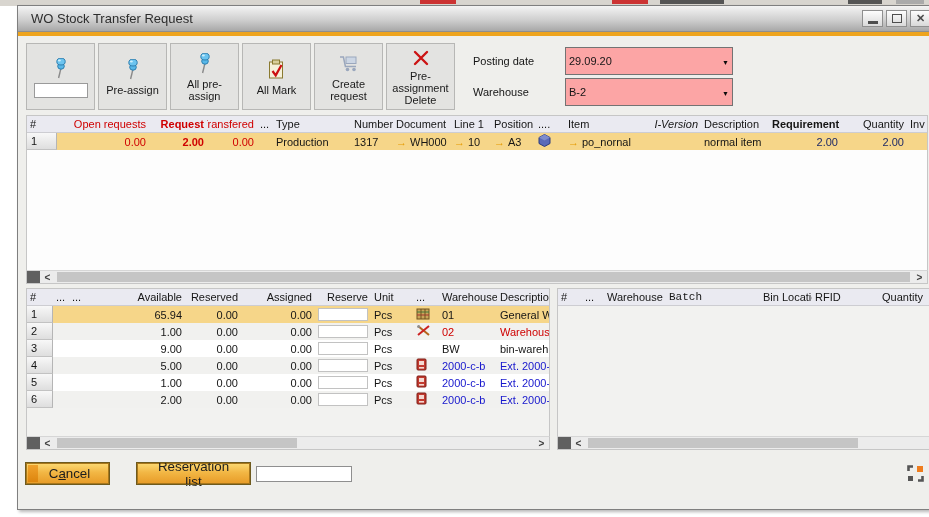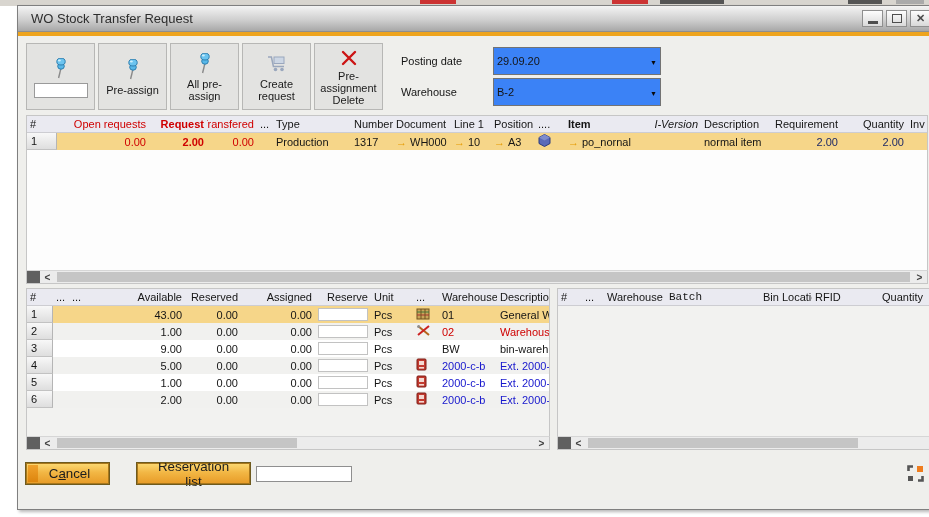--- a/index.html
+++ b/index.html
@@ -46,21 +46,21 @@
     display:flex; flex-direction:column; align-items:center; justify-content:center;
     text-align:center; line-height:12px; color:#1a1a1a;
   }
   .ticon { height:25px; display:flex; align-items:center; justify-content:center; margin-bottom:2px; }
   .tbtn input { width:54px; height:15px; border:1px solid #9a9a9a; background:#fff; }
 
   .form-area { margin-left:15px; padding-top:4px; }
   .frow { display:flex; align-items:center; margin-bottom:3px; }
   .flabel { width:92px; }
   .combo {
-    width:168px; height:28px; background:#3b82f6; border:1px solid #737373;
+    width:168px; height:28px; background:#fca5a5; border:1px solid #737373;
     display:flex; align-items:center; padding:12px 3px;
   }
   .combo-arrow { margin-left:auto; }
   .combo-arrow::before { content:"\25BC"; font-size:7px; color:#0a0a0a; }
   .info-row { margin-top:13px; }
   .info-input { width:302px; height:16px; border:1px solid #9a9a9a; background:#fff; }
 
   
   .grid { border:1px solid #c6c6c6; border-bottom:none; }
   .hrow {
@@ -178,20 +178,30 @@
               <line x1="7" y1="10" x2="4.6" y2="20" stroke="#8a8a8a" stroke-width="1.4"></line>
               <ellipse cx="7" cy="8.2" rx="3.3" ry="3" fill="#58b8e8" stroke="#2e7fb0"></ellipse>
               <ellipse cx="7" cy="3.6" rx="4.2" ry="3.4" fill="#6cc4ef" stroke="#2e7fb0"></ellipse>
               <ellipse cx="5.4" cy="2.5" rx="1.5" ry="1" fill="#cdeefb"></ellipse>
             </svg>
         </span>
         <span>All pre-assign</span>
       </div>
       <div class="tbtn">
         <span class="ticon">
+          <svg width="19" height="21" viewBox="0 0 19 21">
+              <rect x="2.5" y="3" width="13" height="16" fill="#f6f1da" stroke="#8a7a30"></rect>
+              <rect x="5.5" y="1" width="7" height="4" fill="#d9cf9a" stroke="#8a7a30"></rect>
+              <path d="M5.5 12l3.2 4.4L14.5 6" stroke="#cc1111" stroke-width="2.2" fill="none"></path>
+            </svg>
+        </span>
+        <span>All Mark</span>
+      </div>
+      <div class="tbtn">
+        <span class="ticon">
           <svg width="22" height="19" viewBox="0 0 22 19">
               <path d="M2 3h3.4l2 9.5H18" fill="none" stroke="#9aa7bd" stroke-width="1.5"></path>
               <rect x="8" y="3" width="10" height="6.5" fill="#ccd6e4" stroke="#9aa7bd"></rect>
               <circle cx="9.5" cy="15.5" r="1.8" fill="#9aa7bd"></circle>
               <circle cx="16" cy="15.5" r="1.8" fill="#9aa7bd"></circle>
             </svg>
         </span>
         <span>Create request</span>
       </div>
       <div class="tbtn">
@@ -227,24 +237,24 @@
         <span class="cell right red" style="width:92px;">Open requests</span>
         <span class="cell right red bold" style="width:58px;">Request</span>
         <span class="cell right red" style="width:50px;direction:rtl;">Transfered ...</span>
         <span class="cell" style="width:16px;">...</span>
         <span class="cell" style="width:78px;">Type</span>
         <span class="cell" style="width:42px;">Number</span>
         <span class="cell" style="width:58px;">Document</span>
         <span class="cell" style="width:40px;">Line 1</span>
         <span class="cell" style="width:44px;">Position</span>
         <span class="cell" style="width:30px;">....</span>
-        <span class="cell" style="width:84px;font-weight:bold;">Item</span>
+        <span class="cell" style="width:84px;">Item</span>
         <span class="cell right" style="width:52px;font-style:italic;">I-Version</span>
         <span class="cell" style="width:68px;">Description</span>
-        <span class="cell right" style="width:72px;">Requirement</span>
+        <span class="cell right" style="width:72px;font-weight:bold;">Requirement</span>
         <span class="cell right" style="width:66px;">Quantity</span>
         <span class="cell" style="flex:1;">Inv</span>
       </div>
       <div class="drow sel">
         <span class="numcell" style="width:30px;">1</span>
         <span class="cell right red" style="width:92px;">0.00</span>
         <span class="cell right red bold" style="width:58px;">2.00</span>
         <span class="cell right red" style="width:50px;">0.00</span>
         <span class="cell" style="width:16px;"></span>
         <span class="cell" style="width:78px;">Production</span>
@@ -290,21 +300,21 @@
             <span class="cell" style="width:42px;">Unit</span>
             <span class="cell" style="width:26px;">...</span>
             <span class="cell" style="width:58px;">Warehouse</span>
             <span class="cell" style="flex:1;">Description</span>
           </div>
 
           <div class="drow sel">
             <span class="numcell" style="width:26px;">1</span>
             <span class="cell" style="width:16px;"></span>
             <span class="cell" style="width:42px;"></span>
-            <span class="cell right" style="width:74px;">43.00</span>
+            <span class="cell right" style="width:74px;">65.94</span>
             <span class="cell right" style="width:56px;">0.00</span>
             <span class="cell right" style="width:74px;">0.00</span>
             <span class="cell" style="width:56px;"><input class="reserve-input" value="" style=""></span>
             <span class="cell" style="width:42px;">Pcs</span>
             <span class="cell" style="width:26px;"><svg width="14" height="13" viewBox="0 0 14 13">
                   <rect x="1" y="2" width="12" height="10" fill="#caa659" stroke="#6e5320"></rect>
                   <line x1="1" y1="5" x2="13" y2="5" stroke="#3f7d3f"></line>
                   <line x1="1" y1="8" x2="13" y2="8" stroke="#aa3333"></line>
                   <line x1="5" y1="2" x2="5" y2="12" stroke="#6e5320"></line>
                   <line x1="9" y1="2" x2="9" y2="12" stroke="#6e5320"></line>

